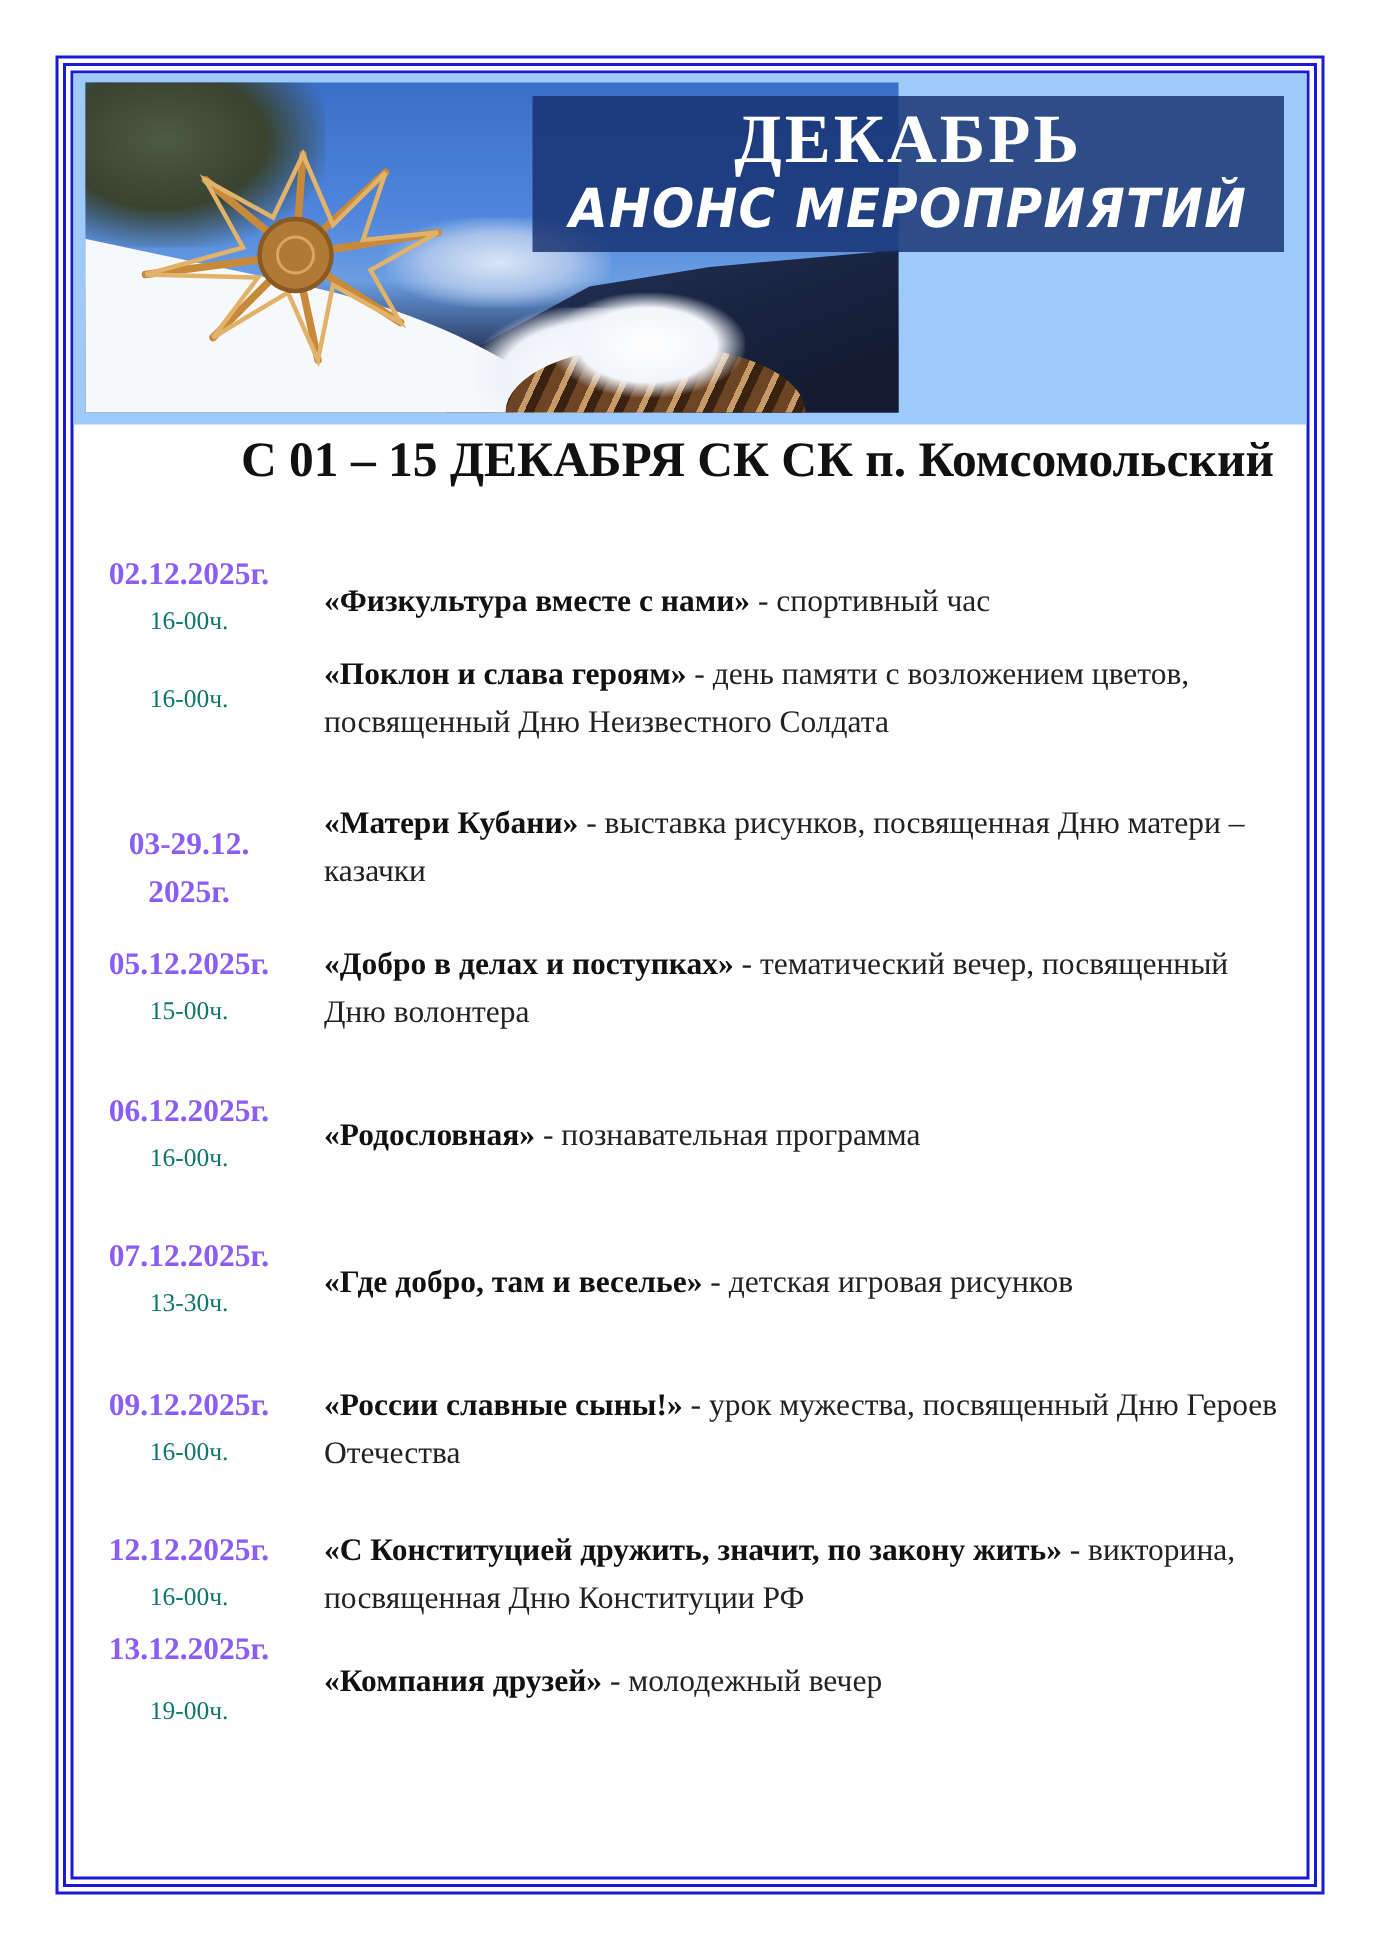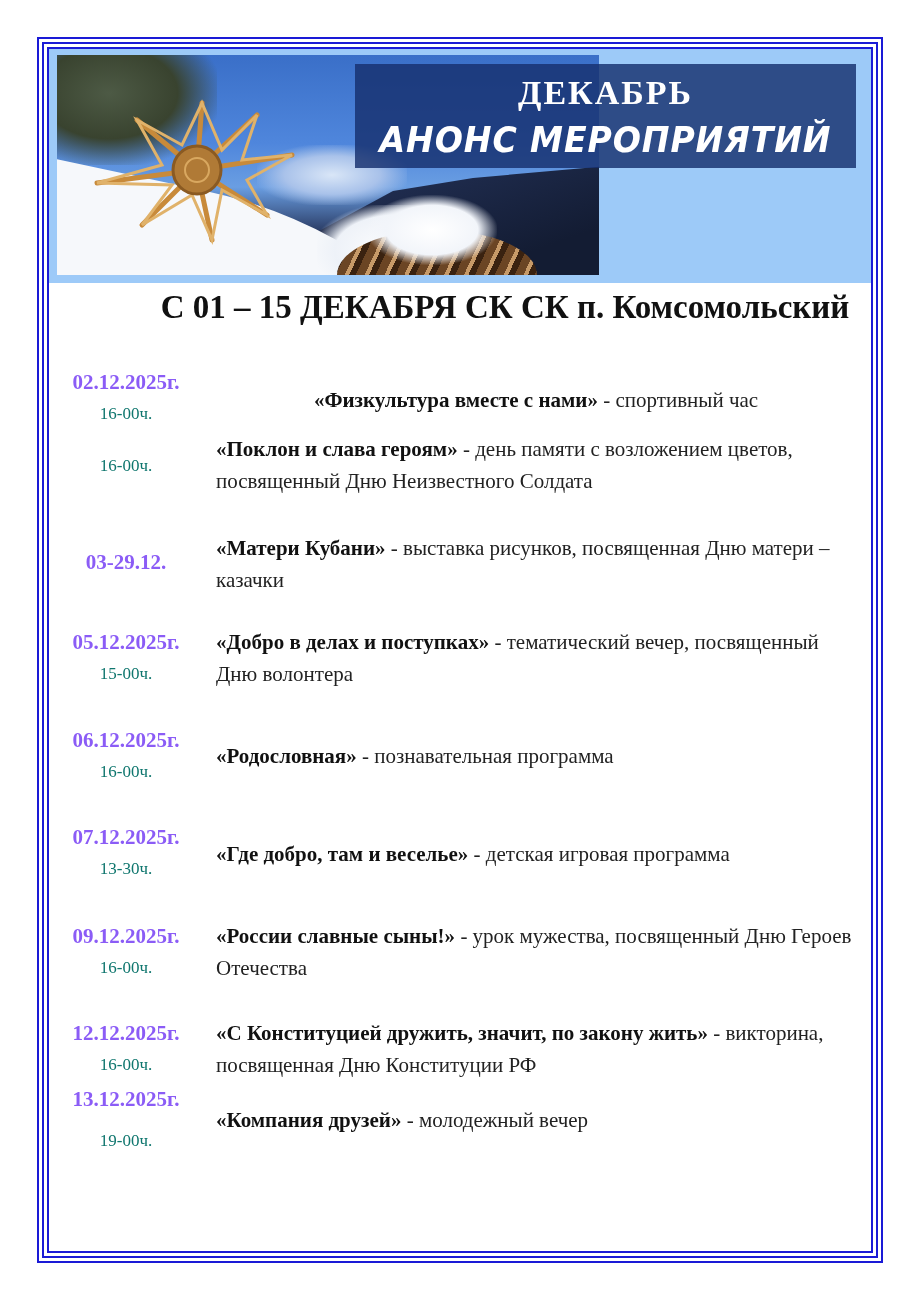--- a/index.html
+++ b/index.html
@@ -32,21 +32,21 @@
   .photo .cone { position: absolute; left: 280px; top: 175px; width: 200px; height: 90px;
                  border-radius: 50% 50% 0 0;
                  background: repeating-linear-gradient(115deg, #6b4524 0 8px, #c79a68 8px 12px, #3a2210 12px 18px); }
   .photo .cone-snow { position: absolute; left: 310px; top: 140px; width: 130px; height: 70px;
                  background: radial-gradient(ellipse at center, #ffffff 0%, #f2f5fa 50%, rgba(255,255,255,0) 72%); }
   .star { position: absolute; left: 35px; top: 40px; width: 210px; height: 150px; }
 
   .title-box { position: absolute; left: 306px; top: 15px; width: 501px; height: 104px;
                background: rgba(22, 48, 110, 0.82); }
   .title-main { position: absolute; left: 0; right: 0; top: 4px; text-align: center;
-                font-family: "Liberation Serif", serif; font-weight: bold; font-size: 34px;
+                font-family: "Liberation Serif", serif; font-weight: bold; font-size: 46px;
                 letter-spacing: 2px; color: #ffffff; line-height: 50px; }
   .title-sub { position: absolute; left: 0; right: 0; top: 56px; text-align: center;
                font-family: "DejaVu Sans", sans-serif; font-size: 36px; font-weight: bold;
                font-style: italic; color: #ffffff; letter-spacing: 1px; line-height: 40px;
                transform: scaleX(0.92); }
 
   
   .heading { position: absolute; left: 49px; width: 912px; top: 285px; text-align: center;
              font-family: "Liberation Serif", serif; font-weight: bold; font-size: 33px;
              color: #111; line-height: 44px; }
@@ -101,33 +101,34 @@
   </div>
 </div>
 
 <div class="heading">С 01 – 15 ДЕКАБРЯ СК СК п. Комсомольский</div>
 
 <div class="event" style="top:366px;">
   <div class="date-col">
       <div class="date">02.12.2025г.</div>
       <div class="time">16-00ч.</div>
     </div>
-  <div class="desc" style="top:18px;text-align:center;"><b>«Физкультура вместе с нами»</b><span> - спортивный час</span></div>
+  <div class="desc" style="top:18px;"><b>«Физкультура вместе с нами»</b><span> - спортивный час</span></div>
 </div>
 
 <div class="event" style="top:450px;">
   <div class="date-col">
       <div class="time">16-00ч.</div>
     </div>
   <div class="desc" style="top:-17px;"><b>«Поклон и слава героям»</b><span> - день памяти с возложением цветов, посвященный Дню Неизвестного Солдата</span></div>
 </div>
 
 <div class="event" style="top:546px;">
   <div class="date-col">
       <div class="date">03-29.12.</div>
+      <div class="date">2025г.</div>
     </div>
   <div class="desc" style="top:-14px;"><b>«Матери Кубани»</b><span> - выставка рисунков, посвященная Дню матери – казачки</span></div>
 </div>
 
 <div class="event" style="top:626px;">
   <div class="date-col">
       <div class="date">05.12.2025г.</div>
       <div class="time">15-00ч.</div>
     </div>
   <div class="desc" style="top:0px;"><b>«Добро в делах и поступках»</b><span> - тематический вечер, посвященный  Дню  волонтера</span></div>
@@ -139,21 +140,21 @@
       <div class="time">16-00ч.</div>
     </div>
   <div class="desc" style="top:16px;"><b>«Родословная»</b><span> - познавательная программа</span></div>
 </div>
 
 <div class="event" style="top:821px;">
   <div class="date-col">
       <div class="date">07.12.2025г.</div>
       <div class="time">13-30ч.</div>
     </div>
-  <div class="desc" style="top:17px;"><b>«Где добро, там  и веселье»</b><span> - детская игровая программа</span></div>
+  <div class="desc" style="top:17px;"><b>«Где добро, там  и веселье»</b><span> - детская игровая рисунков</span></div>
 </div>
 
 <div class="event" style="top:920px;">
   <div class="date-col">
       <div class="date">09.12.2025г.</div>
       <div class="time">16-00ч.</div>
     </div>
   <div class="desc" style="top:0px;"><b>«России славные сыны!»</b><span> - урок мужества, посвященный Дню Героев Отечества</span></div>
 </div>
 

